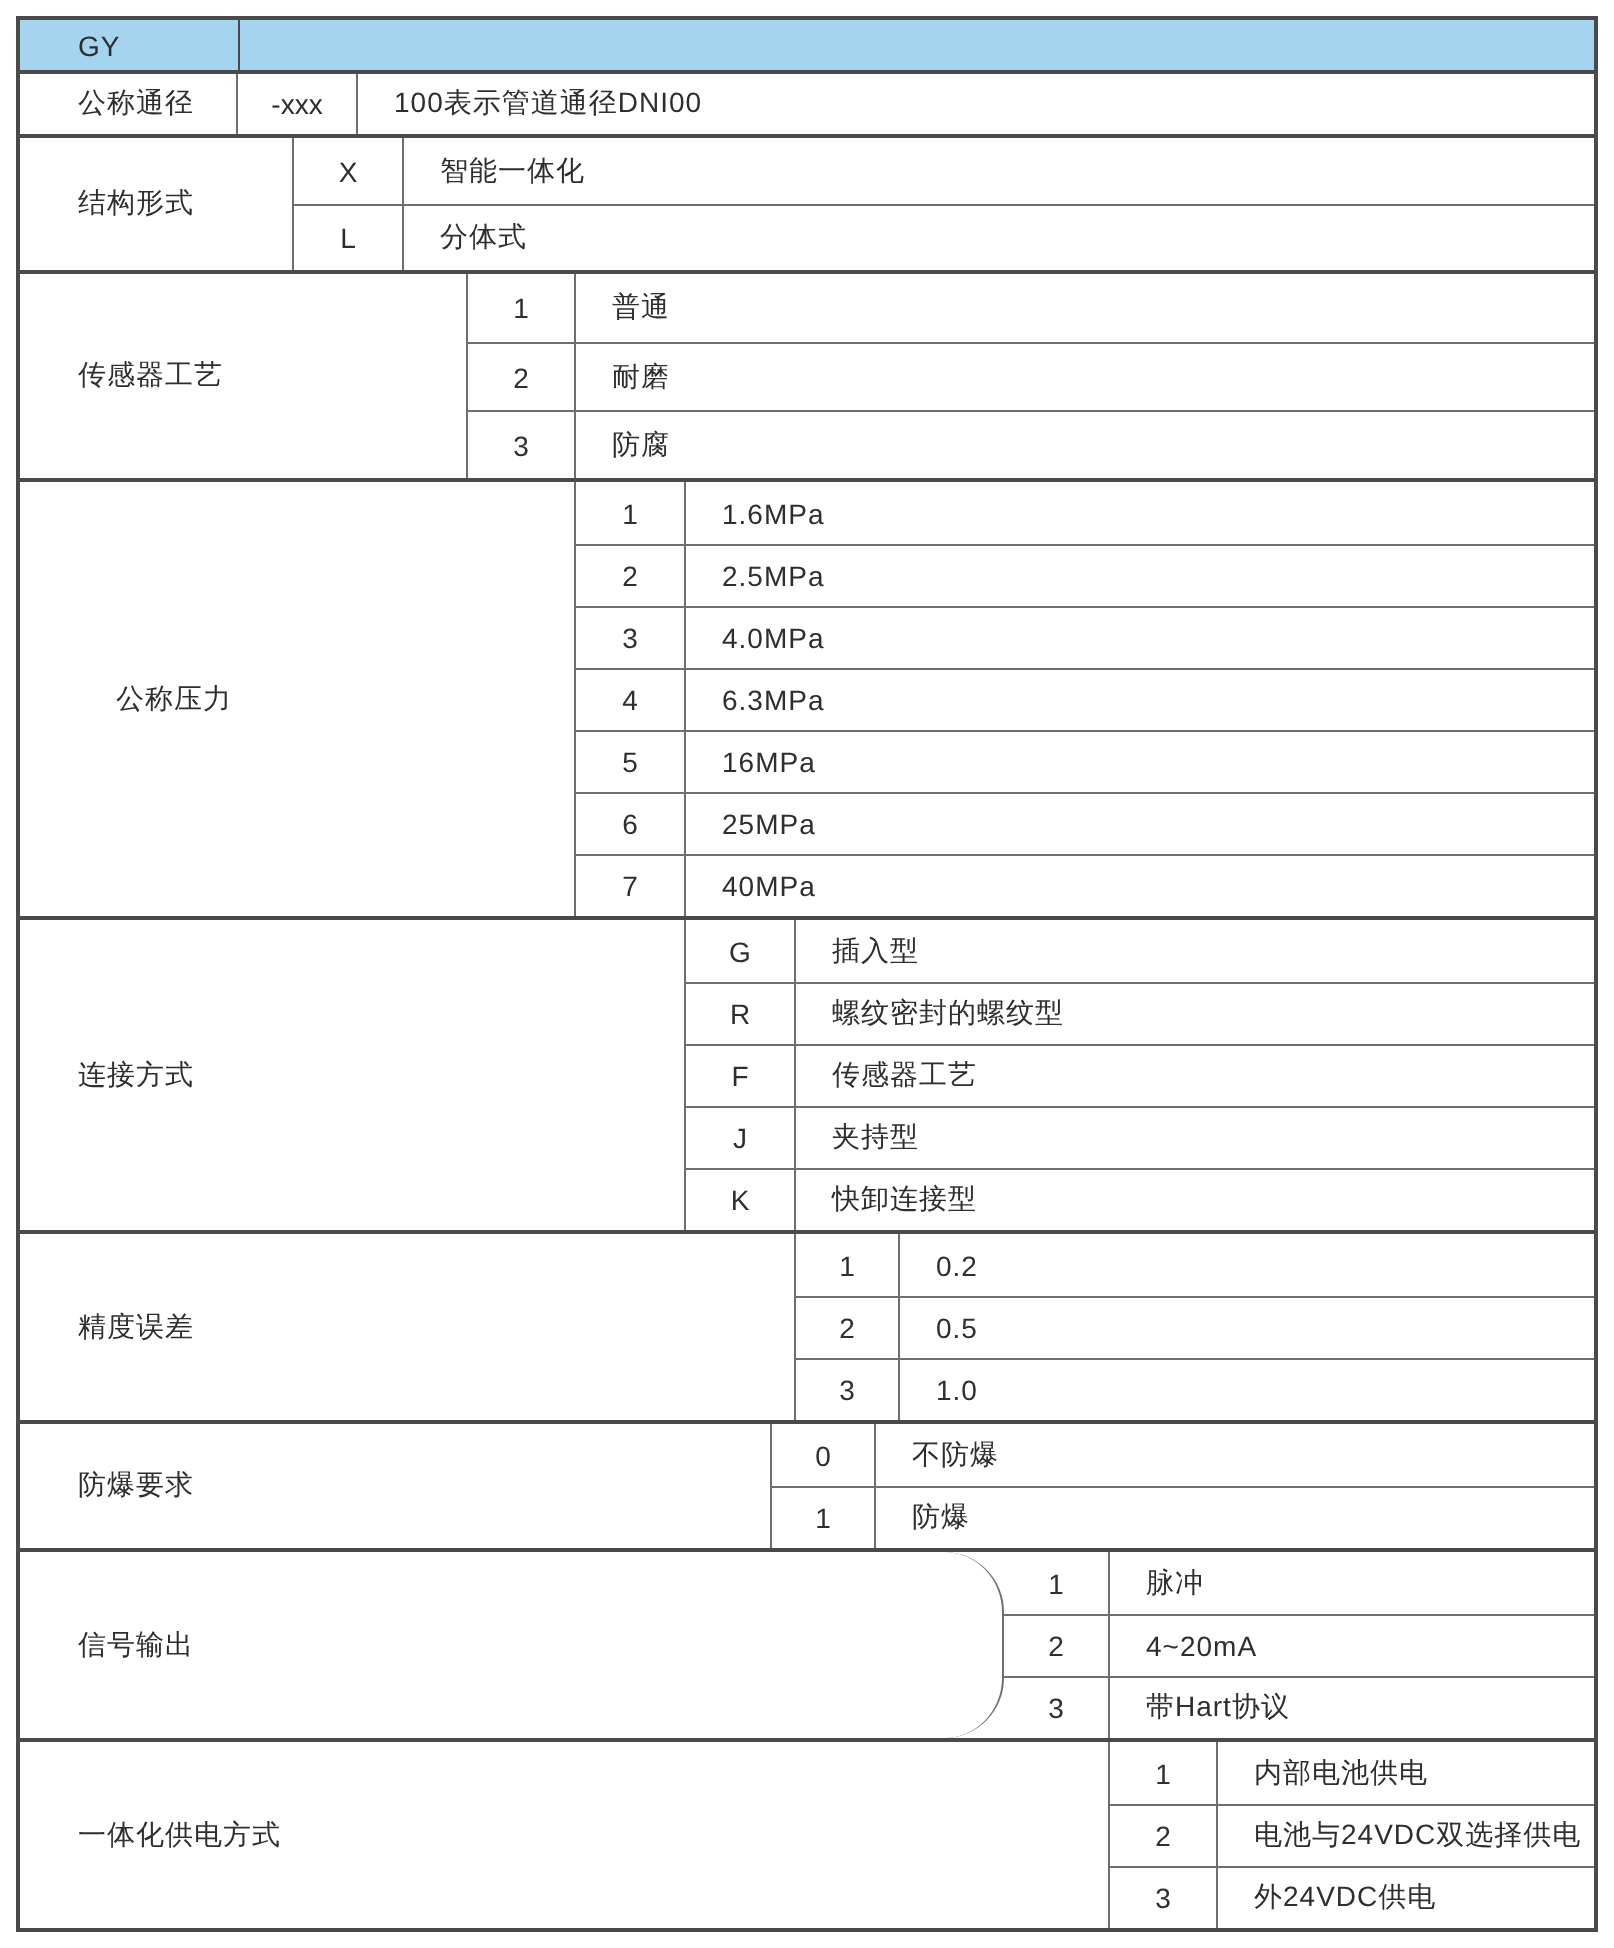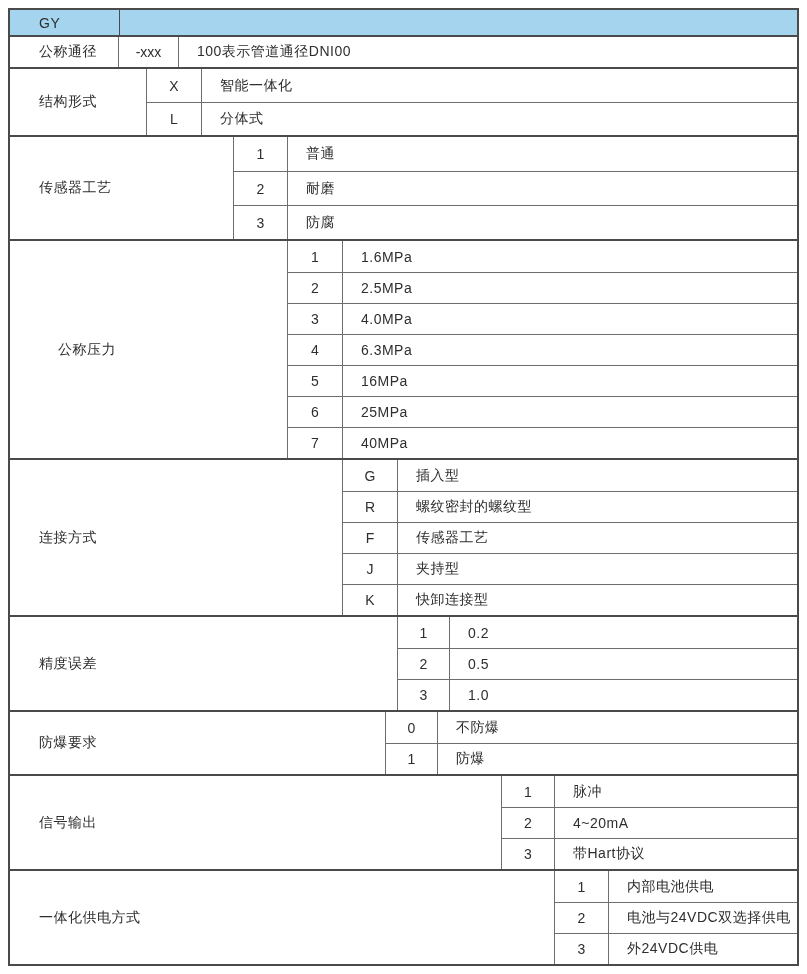--- a/index.html
+++ b/index.html
@@ -225,21 +225,21 @@
             <div class="code-cell" style="width: 52px;">0</div>
             <div class="text-cell">不防爆</div>
           </div>
           <div class="option-row" style="height: 31px;">
             <div class="code-cell" style="width: 52px;">1</div>
             <div class="text-cell">防爆</div>
           </div>
         </div>
   </div>
       <div class="section">
-    <div class="section-label" style="width: 492px;">信号输出</div>
+    <div class="section-label" style="width: 492px; border-radius: 30px;">信号输出</div>
     <div class="section-options">
           <div class="option-row" style="height: 31px;">
             <div class="code-cell" style="width: 53px;">1</div>
             <div class="text-cell">脉冲</div>
           </div>
           <div class="option-row" style="height: 31px;">
             <div class="code-cell" style="width: 53px;">2</div>
             <div class="text-cell">4~20mA</div>
           </div>
           <div class="option-row" style="height: 31px;">

